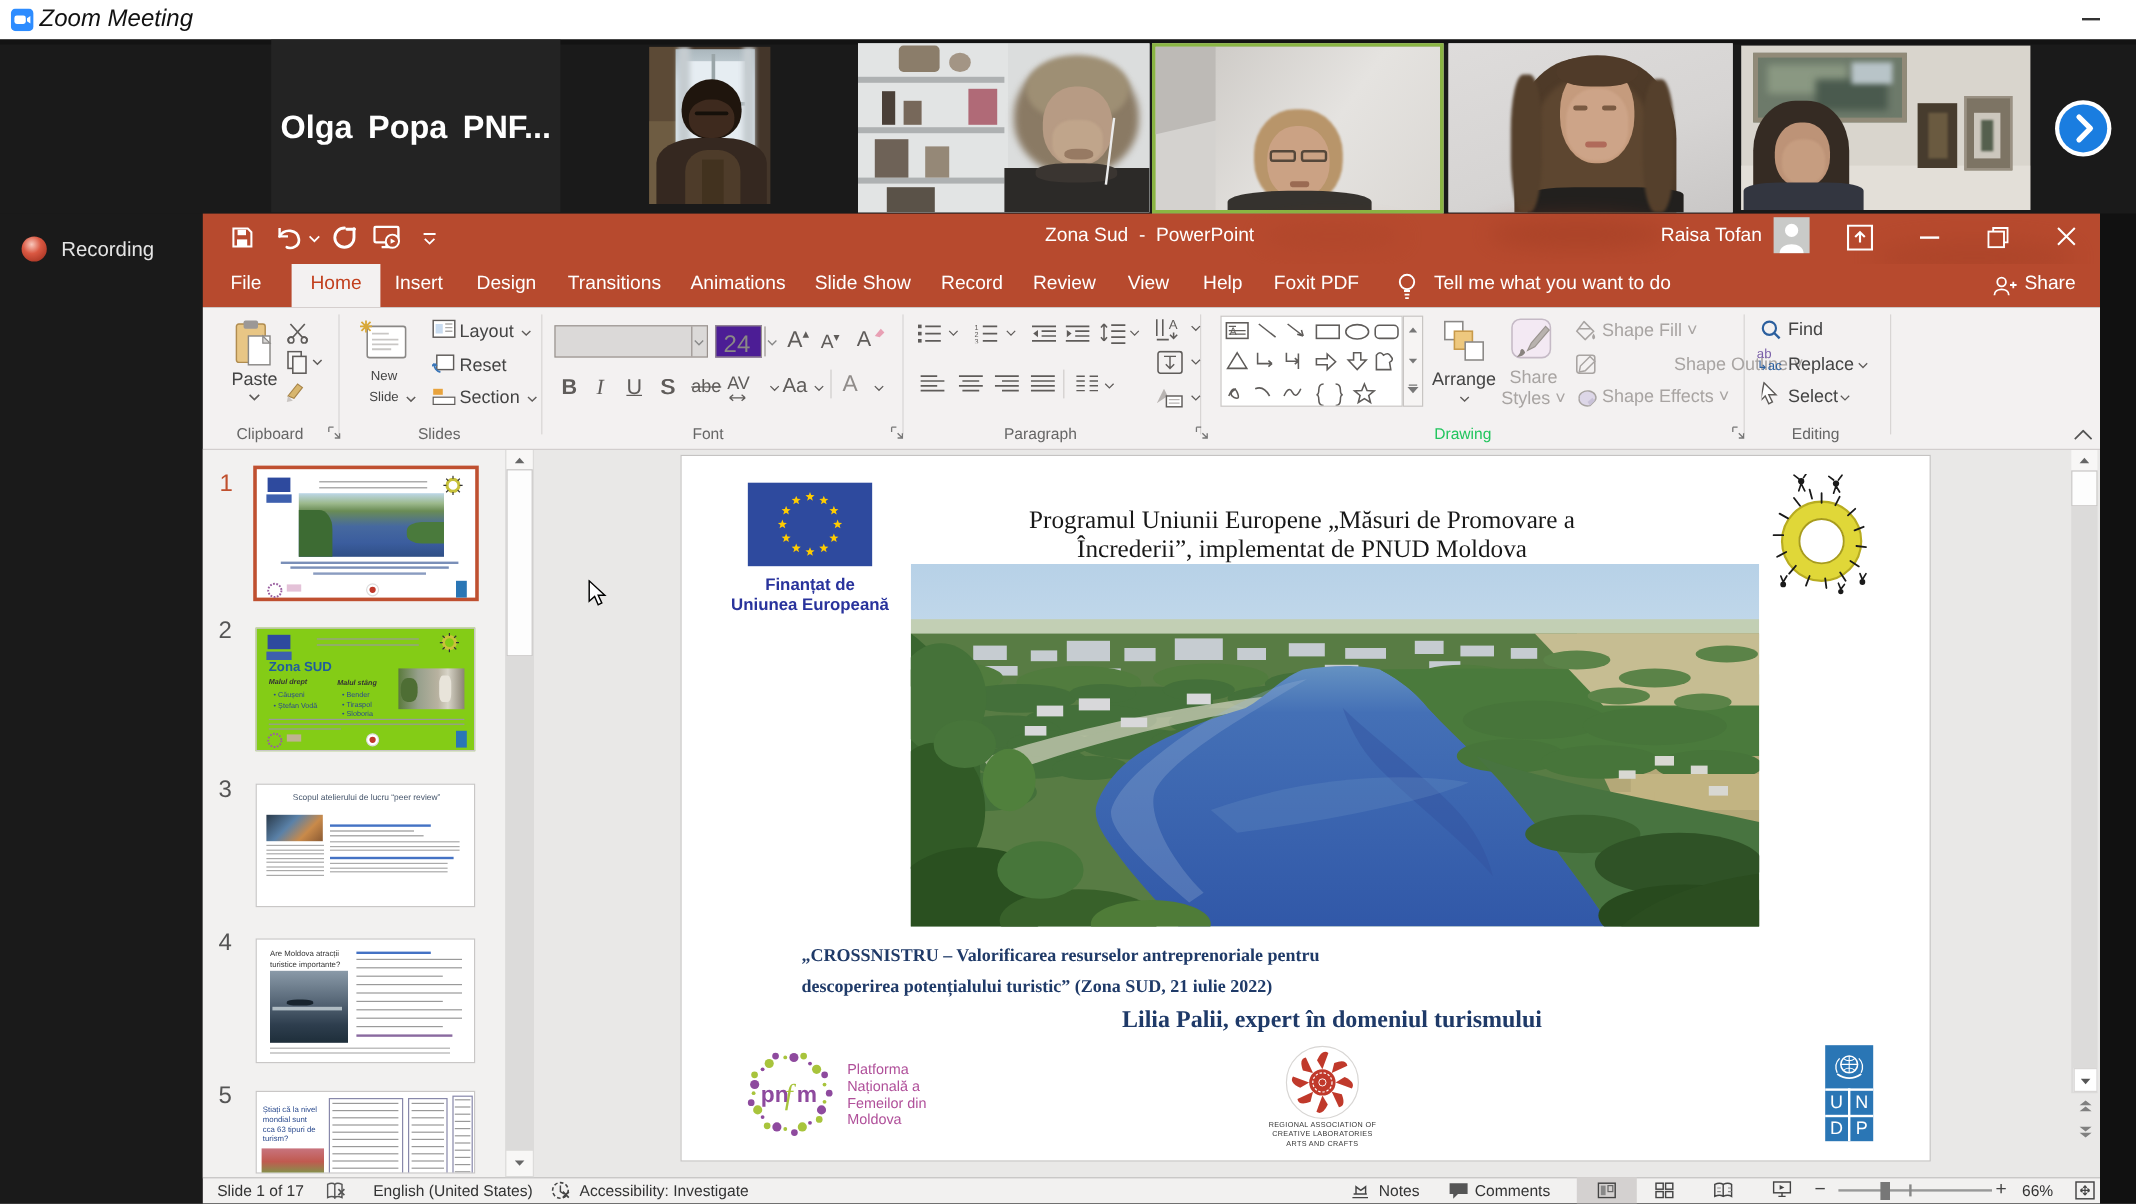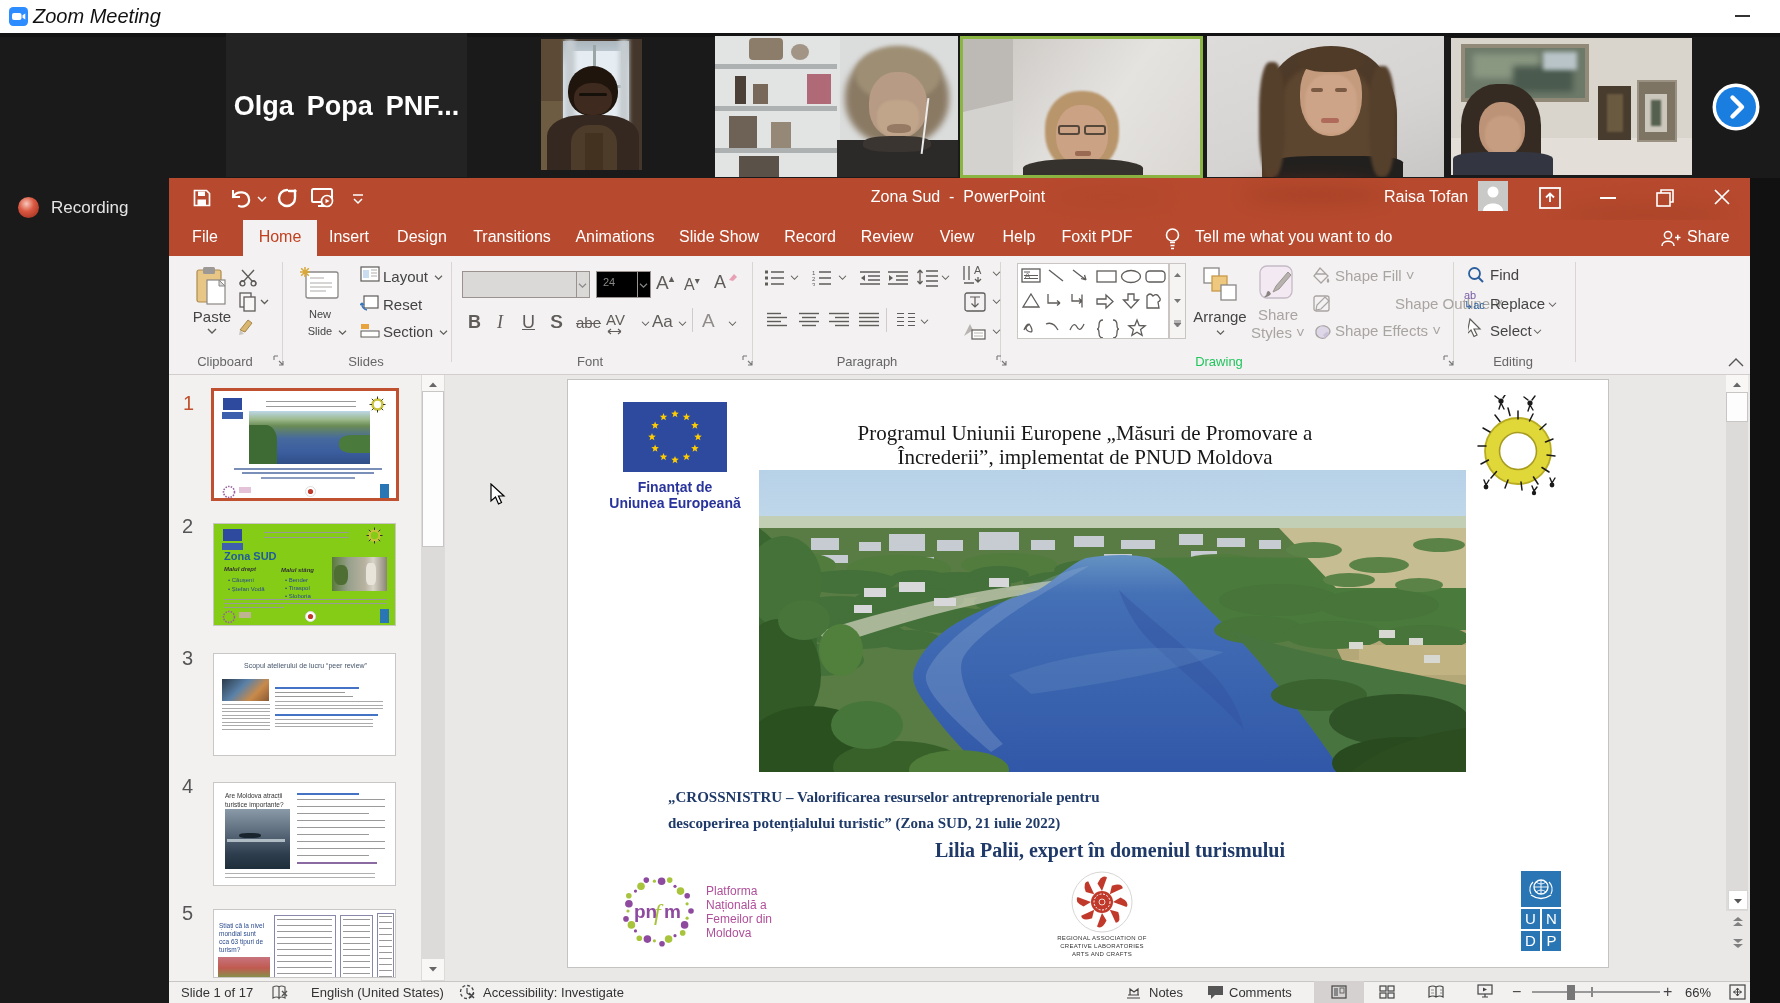--- a/index.html
+++ b/index.html
@@ -276,21 +276,21 @@
 <div class="abs" style="left:383px;top:323px;font-size:15px;color:#444;">Section</div>
 <svg class="abs" style="left:439px;top:329px" width="9" height="7" viewBox="0 0 10 8">
     <path d="M1 2 l4 4 l4 -4" stroke="#5f5c5a" stroke-width="1.3" fill="none"></path>
   </svg>
 
 <div class="abs" style="left:462px;top:271px;width:128px;height:27px;background:#dbd9d8;border:1px solid #99928e;"></div>
 <div class="abs" style="left:576px;top:272px;width:13px;height:25px;border-left:1px solid #99928e;"></div>
 <svg class="abs" style="left:578px;top:282px" width="9" height="7" viewBox="0 0 10 8">
     <path d="M1 2 l4 4 l4 -4" stroke="#888" stroke-width="1.3" fill="none"></path>
   </svg>
-<div class="abs" style="left:596px;top:271px;width:55px;height:27px;background:#000000;border:1px solid #99928e;font-size:11px;color:#8a8886;padding:4px 0 0 6px;">24</div>
+<div class="abs" style="left:596px;top:271px;width:39px;height:27px;background:#4c1d95;border:1px solid #99928e;font-size:20px;color:#8a8886;padding:4px 0 0 6px;">24</div>
 <div class="abs" style="left:637px;top:272px;width:13px;height:25px;border-left:1px solid #99928e;"></div>
 <svg class="abs" style="left:639px;top:282px" width="9" height="7" viewBox="0 0 10 8">
     <path d="M1 2 l4 4 l4 -4" stroke="#888" stroke-width="1.3" fill="none"></path>
   </svg>
 <div class="abs" style="left:656px;top:272px;font-size:19px;color:#5f5c5a;">A<span style="font-size:11px;vertical-align:7px;">▴</span></div>
 <div class="abs" style="left:684px;top:275px;font-size:16px;color:#5f5c5a;">A<span style="font-size:10px;vertical-align:6px;">▾</span></div>
 <div class="abs" style="left:714px;top:272px;font-size:18px;color:#5f5c5a;">A</div>
 <svg class="abs" style="left:727px;top:272px" width="12" height="10" viewBox="0 0 12 10">
     <path d="M2 8 L7 2 l3 3 L6 9 z" fill="#e8a0b4"></path>
   </svg>

